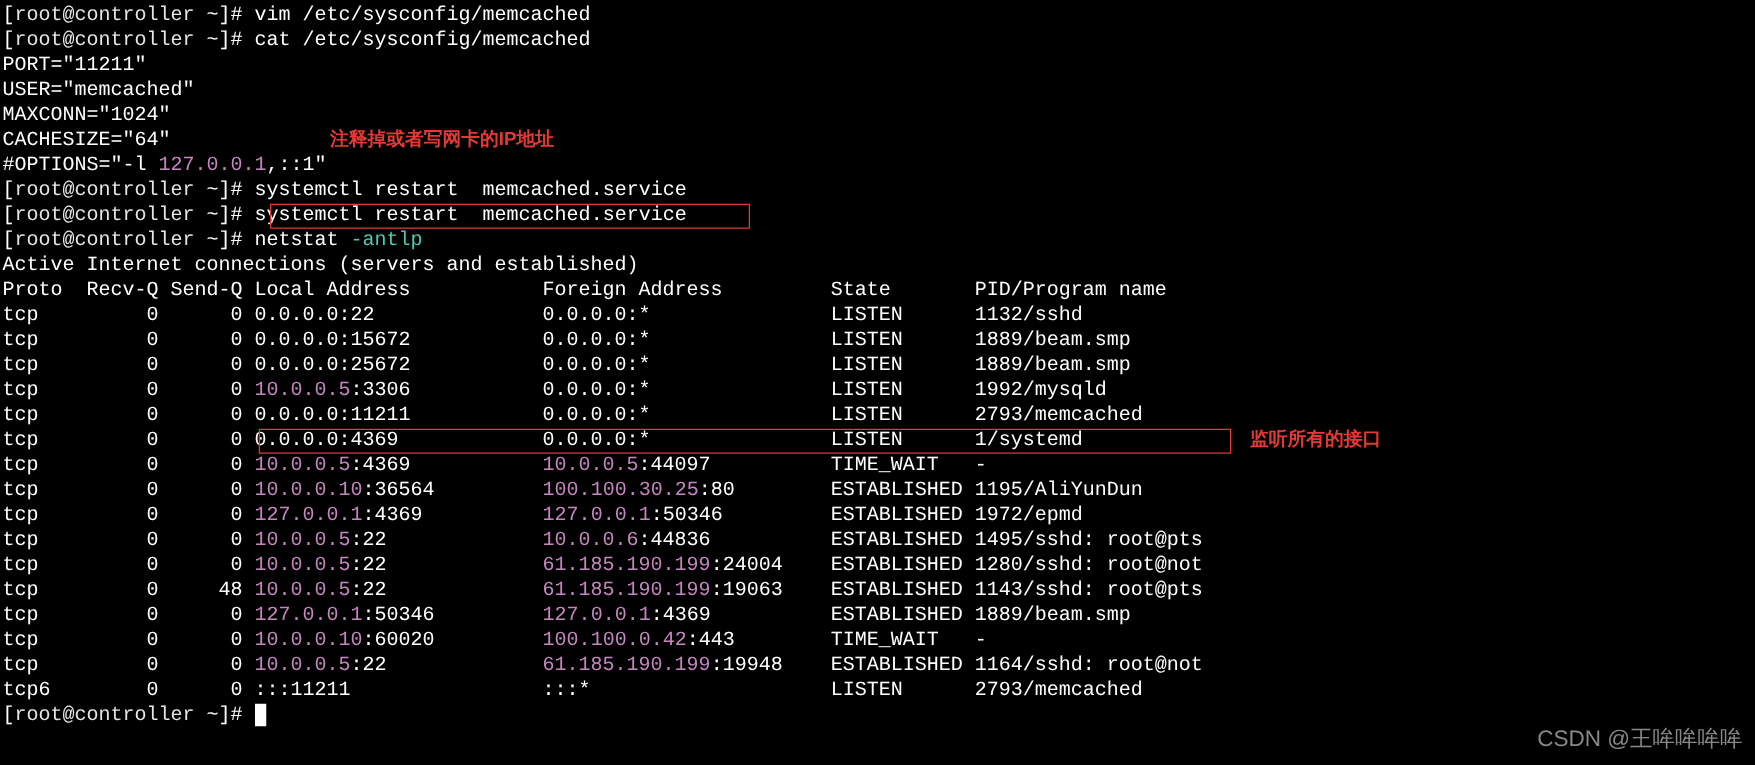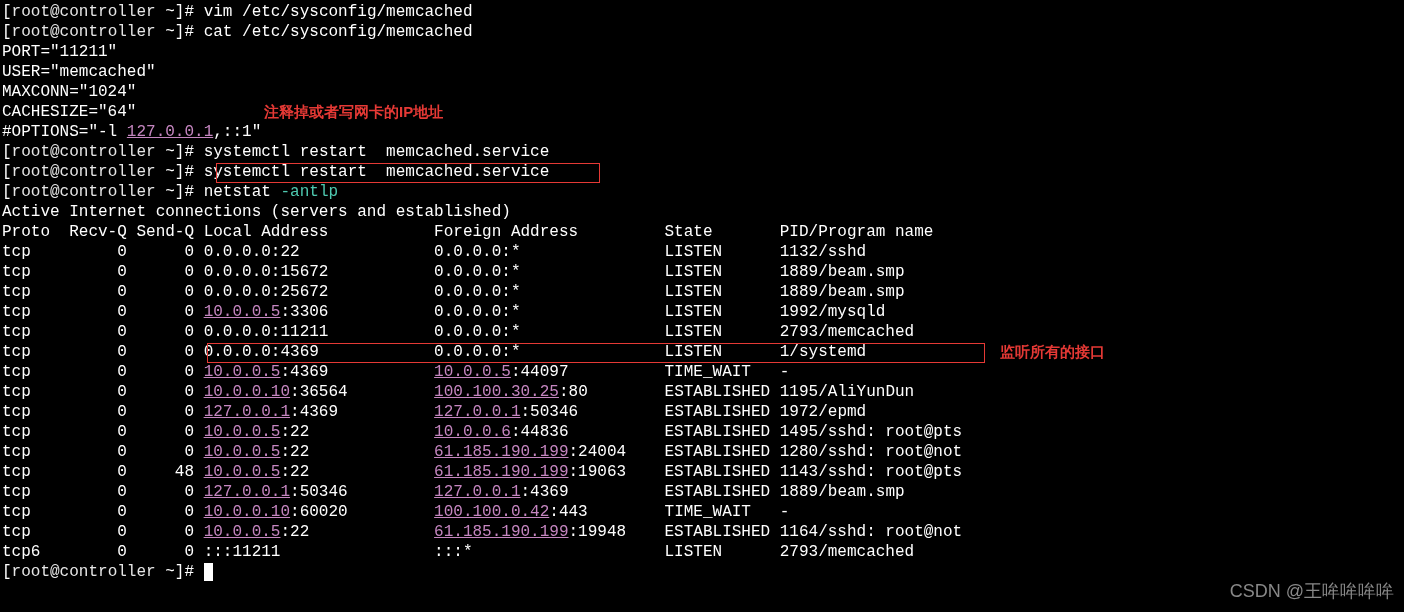--- a/index.html
+++ b/index.html
@@ -17,21 +17,21 @@
       height: 612px;
       overflow: hidden;
       position: relative;
       padding: 2px;
     }
     .line {
       white-space: pre;
     }
     .orange { color: #e5e5e5; }
     .cyan { color: #4ec9b0; }
-    .magenta { color: #c586c0; text-decoration: underline; }
+    .magenta { color: #c586c0; }
     .bright { color: #fff; }
     .annotation-red {
       color: #e53935;
       font-family: 'Microsoft YaHei', 'SimSun', sans-serif;
       font-weight: bold;
       font-size: 15px;
     }
     .red-box-1 {
       position: absolute;
       border: 1px solid #e53935;

